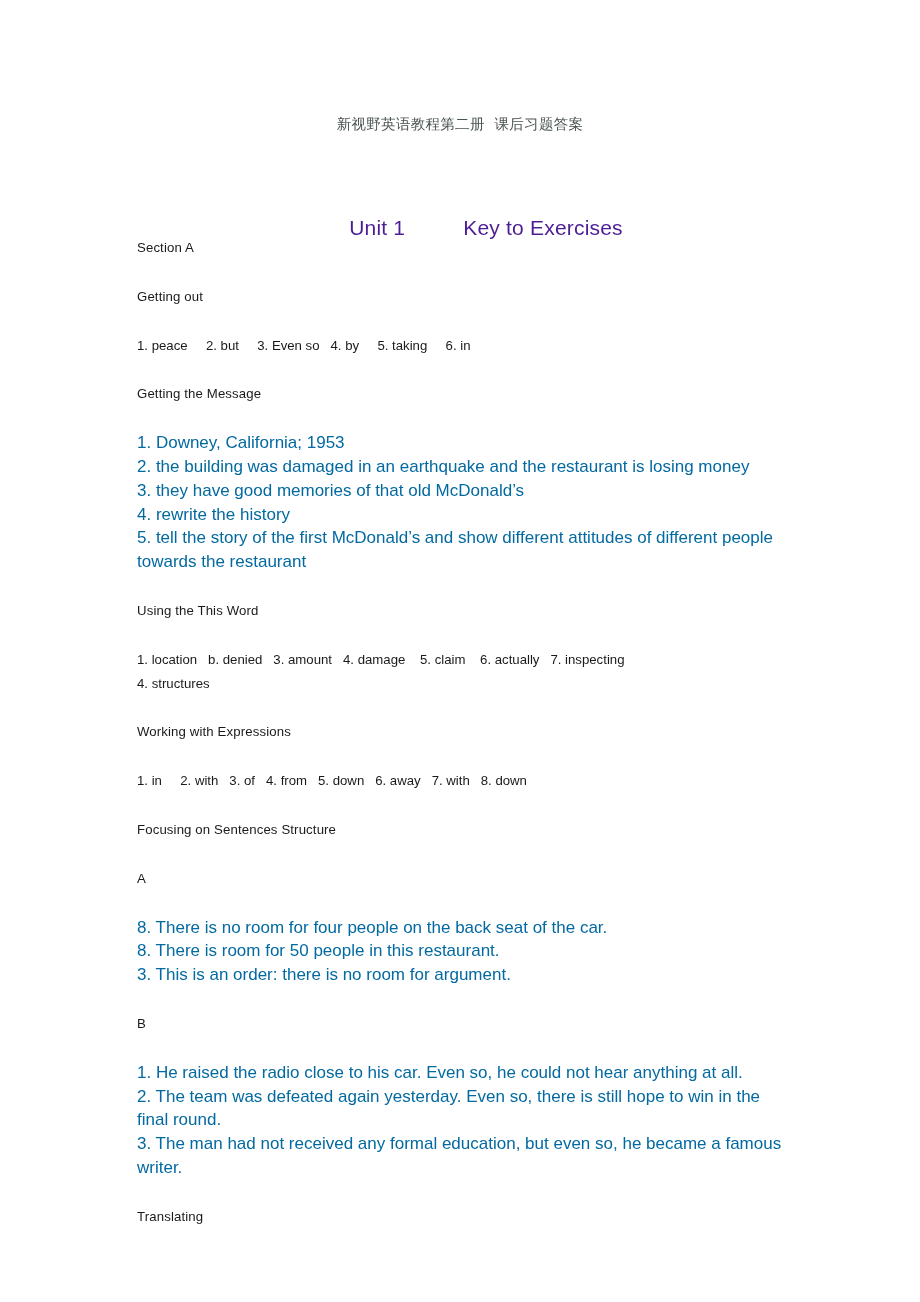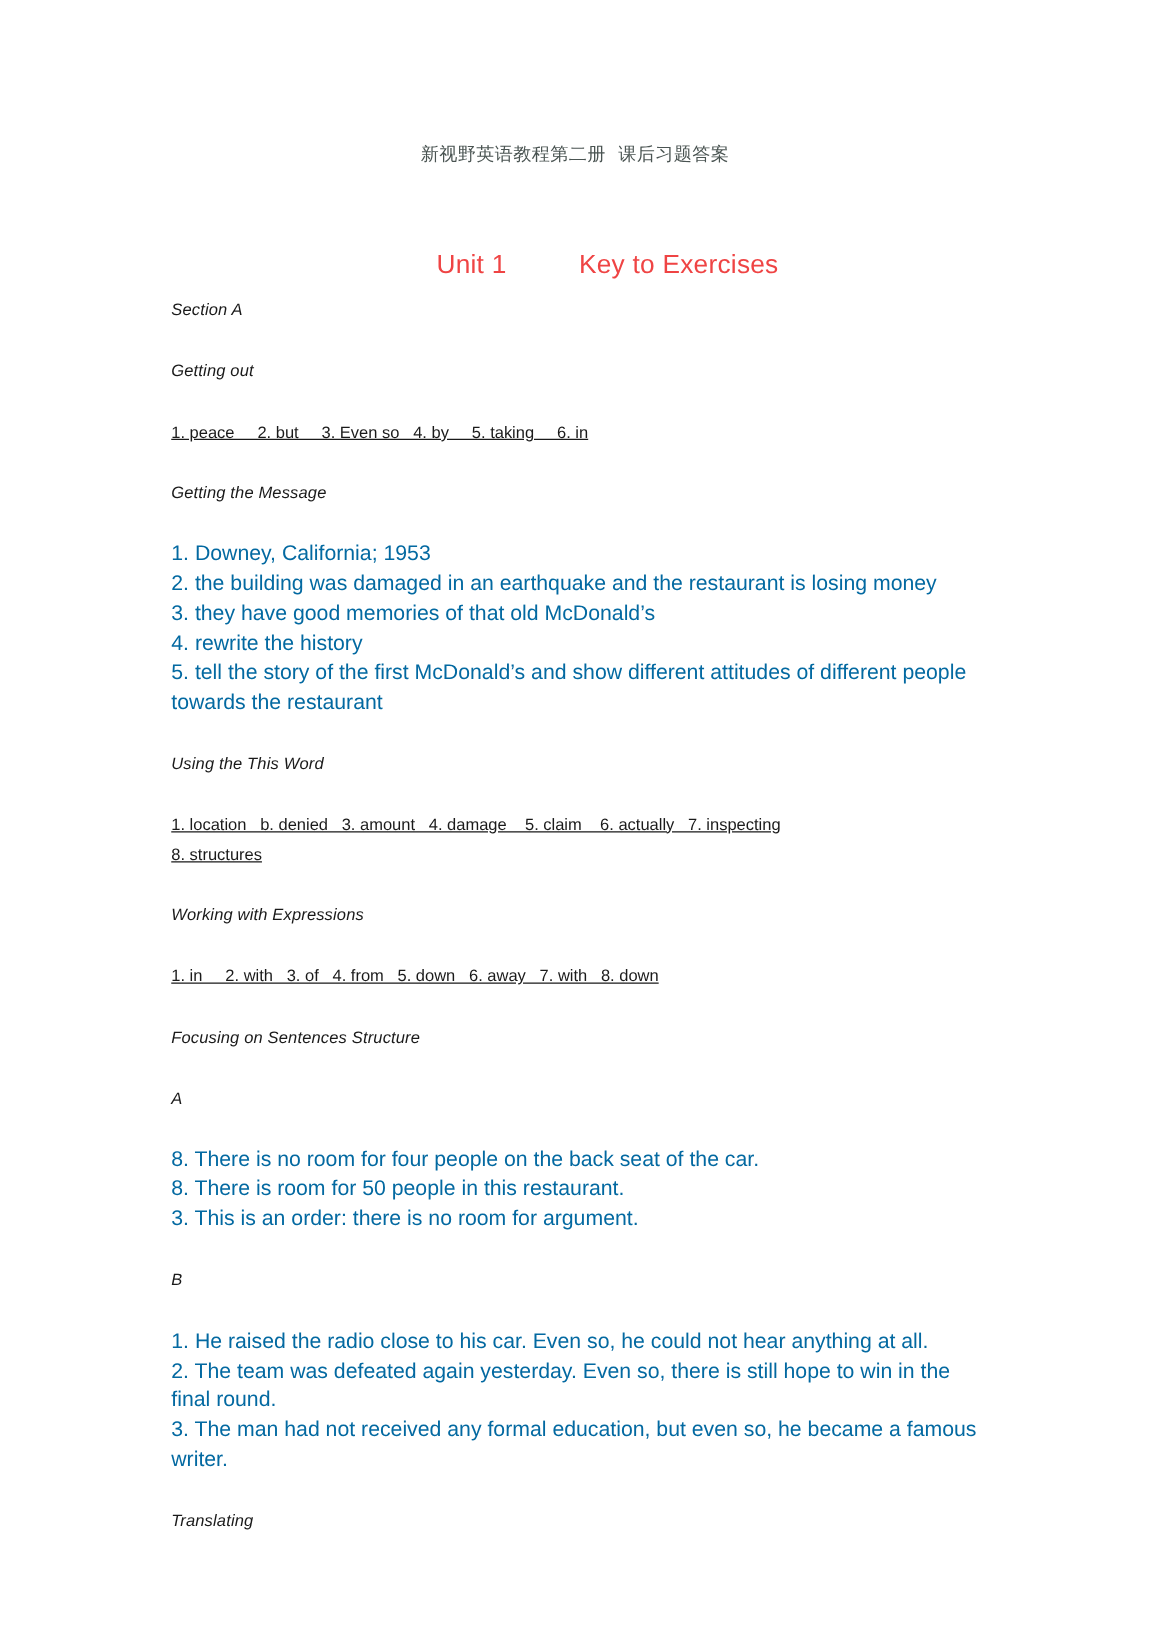--- a/index.html
+++ b/index.html
@@ -29,58 +29,56 @@
     font-family: "DejaVu Serif", "Liberation Serif", serif;
     font-size: 14.5px;
     line-height: 20px;
     color: #4a5452;
     letter-spacing: 0.3px;
     white-space: pre;
   }
   .doc-title {
     position: absolute;
     left: 325px;
-    top: 170px;
+    top: 186px;
     font-size: 21px;
     line-height: 28px;
     font-weight: 400;
-    color: #ef4444;
+    color: #4c1d95;
     letter-spacing: 0.2px;
     white-space: pre;
   }
   .doc-title .title-gap {
     display: inline-block;
     width: 58px;
   }
   .body-col {
     position: absolute;
     left: 137px;
     top: 236px;
     width: 652px;
   }
   .para {
     font-size: 13.2px;
     line-height: 23.8px;
     color: #1a1a1a;
     margin: 0;
     white-space: pre-wrap;
     letter-spacing: 0.01em;
-    font-style: italic;
   }
   .heading {
     margin: 0 0 0 0;
   }
   .spacer-sm { height: 25px; }
   .answer-line {
     font-size: 13.2px;
     line-height: 23.8px;
     color: #1a1a1a;
     white-space: pre-wrap;
     margin: 0;
-    text-decoration: underline;
   }
   .list-line {
     font-size: 17px;
     line-height: 23.8px;
     color: #0369a1;
     margin: 0;
     white-space: pre-wrap;
   }
   .wrapped {
     white-space: normal;
@@ -115,21 +113,21 @@
     <p class="list-line">2. the building was damaged in an earthquake and the restaurant is losing money</p>
     <p class="list-line">3. they have good memories of that old McDonald’s</p>
     <p class="list-line">4. rewrite the history</p>
     <p class="list-line wrapped">5. tell the story of the first McDonald’s and show different attitudes of different people towards the restaurant</p>
     <div class="spacer-sm"></div>
 
     <p class="para heading">Using the This Word</p>
     <div class="spacer-sm"></div>
 
     <p class="answer-line">1. location   b. denied   3. amount   4. damage    5. claim    6. actually   7. inspecting</p>
-    <p class="answer-line">8. structures</p>
+    <p class="answer-line">4. structures</p>
     <div class="spacer-sm"></div>
 
     <p class="para heading">Working with Expressions</p>
     <div class="spacer-sm"></div>
 
     <p class="answer-line">1. in     2. with   3. of   4. from   5. down   6. away   7. with   8. down</p>
     <div class="spacer-sm"></div>
 
     <p class="para heading">Focusing on Sentences Structure</p>
     <div class="spacer-sm"></div>

